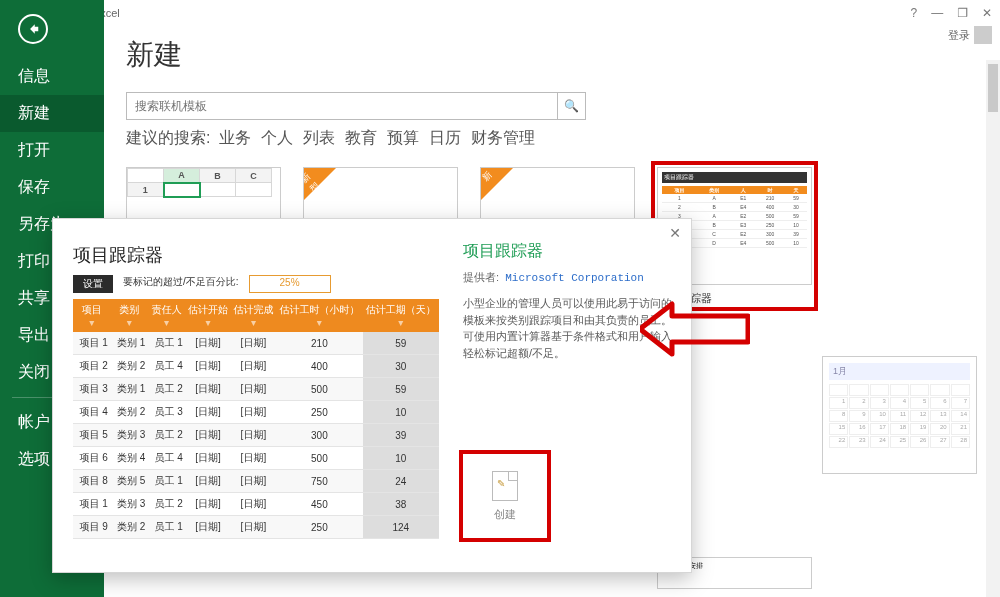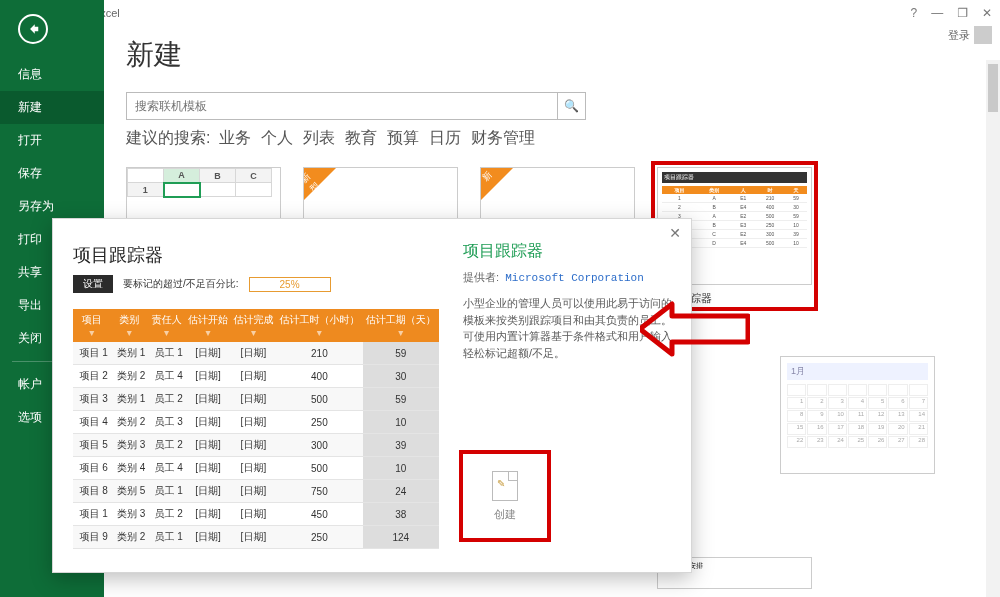--- a/index.html
+++ b/index.html
@@ -10,21 +10,21 @@
     background: #fff; color: #666; font-size: 11px; display: flex; align-items: center; }
   .titlebar .title { flex: 1; }
   .titlebar .wincontrols { display: flex; gap: 14px; padding-right: 8px; font-size: 12px; color: #777; }
   .titlebar .wincontrols span { cursor: default; }
   .signin { position: absolute; top: 26px; right: 8px; font-size: 11px; color: #666;
     display: flex; align-items: center; gap: 4px; }
   .avatar { width: 18px; height: 18px; background: #ccc; display: inline-block; }
 
   
   .sidebar { position: absolute; top: 0; left: 0; bottom: 0; width: 104px;
-    background: #0e6d38; color: #fff; font-size: 12px; padding-top: 8px; }
+    background: #0e6d38; color: #fff; font-size: 16px; padding-top: 8px; }
   .backbtn { width: 30px; height: 30px; border: 2px solid #fff; border-radius: 50%;
     margin: 6px 0 14px 18px; display: flex; align-items: center; justify-content: center; }
   .backbtn svg { width: 14px; height: 14px; fill: #fff; }
   .sidebar .item { padding: 8px 0 8px 18px; cursor: default; }
   .sidebar .item.active { background: #0a5a2e; }
   .sidebar .divider { height: 1px; background: rgba(255,255,255,.25); margin: 6px 12px; }
 
   
   .main { position: absolute; top: 26px; left: 104px; right: 0; bottom: 0; padding: 4px 22px 0 22px; overflow: hidden; }
   .main h1 { font-size: 28px; font-weight: 300; color: #333; margin: 6px 0 18px; }
@@ -37,21 +37,21 @@
 
   .suggest { font-size: 16px; color: #555; margin-bottom: 18px; }
   .suggest .label { margin-right: 4px; }
   .suggest a { color: #555; text-decoration: none; margin-right: 10px; }
 
   
   .tiles { display: flex; gap: 22px; }
   .tile { width: 155px; }
   .tile .thumb { width: 155px; height: 118px; border: 1px solid #ccc; background: #fff;
     position: relative; overflow: hidden; }
-  .tile .thumb.cal { padding: 6px; }
+  .tile .thumb.cal { padding: 6px; margin-left: 42px; }
   .calhdr { font-size: 9px; color: #88a; background:#eef2ff; padding:2px 4px; margin-bottom:4px;}
   .calgrid{ display:grid; grid-template-columns:repeat(7,1fr); grid-auto-rows:12px; gap:1px;}
   .calgrid div{ border:1px solid #eee; font-size:6px; color:#aaa; text-align:right; padding-right:2px;}
 
   .tile .caption { font-size: 11px; color: #333; margin-top: 6px; line-height: 1.3; }
   .tile.highlight { outline: 4px solid #d40000; outline-offset: 2px; }
 
   
   .mini-sheet { width: 100%; height: 100%; }
   .mini-sheet table { border-collapse: collapse; font-size: 9px; color: #555; }
@@ -86,21 +86,21 @@
   .emp-thumb{ width:155px; height:32px; border:1px solid #ccc; padding:3px; font-size:7px;}
 
   
   .detail { position: absolute; top: 218px; left: 52px; width: 640px; height: 355px;
     background: #fff; border: 1px solid #d6d6d6; box-shadow: 0 6px 20px rgba(0,0,0,.25);
     display: flex; z-index: 50; }
   .detail .preview { width: 402px; padding: 24px 16px 16px 20px; font-size: 11px; color:#333; }
   .detail .info { flex:1; padding: 22px 16px 16px 8px; font-size: 11px; color: #444; position:relative; }
   .detail .close { position:absolute; top:6px; right:10px; font-size:14px; color:#777; cursor:default;}
   .prev-title{ font-size:18px; color:#222; margin-bottom:8px;}
-  .prev-toolbar{ display:flex; align-items:center; gap:10px; font-size:10px; margin-bottom:16px;}
+  .prev-toolbar{ display:flex; gap:10px; font-size:10px; margin-bottom:6px;}
   .prev-toolbar .btn{ background:#2b2b2b; color:#fff; padding:2px 10px;}
   .prev-toolbar .pctbox{ border:1px solid #e79b31; color:#e79b31; padding:1px 30px;}
   .prev-table{ width:100%; border-collapse:collapse; font-size:10px;}
   .prev-table thead th{ background:#ee8a1f; color:#fff; padding:4px 2px; font-weight:normal;}
   .prev-table thead th .sort{ display:block; font-size:10px; opacity:.6;}
   .prev-table tbody td{ border-bottom:1px solid #e4e4e4; padding:4px 2px; text-align:center;}
   .prev-table tbody tr:nth-child(odd){ background:#f8f8f8;}
   .prev-table td.left{text-align:center; padding-left:6px;}
   .prev-table .last{ background:#ddd;}
 

